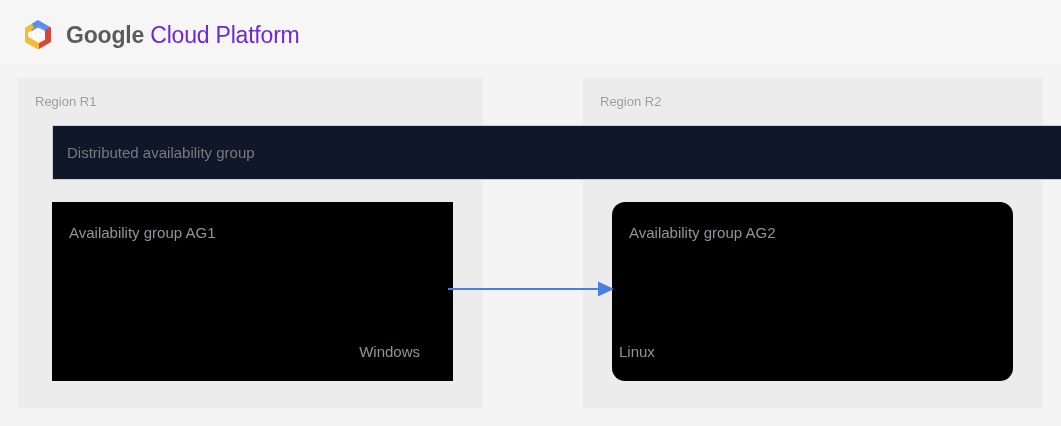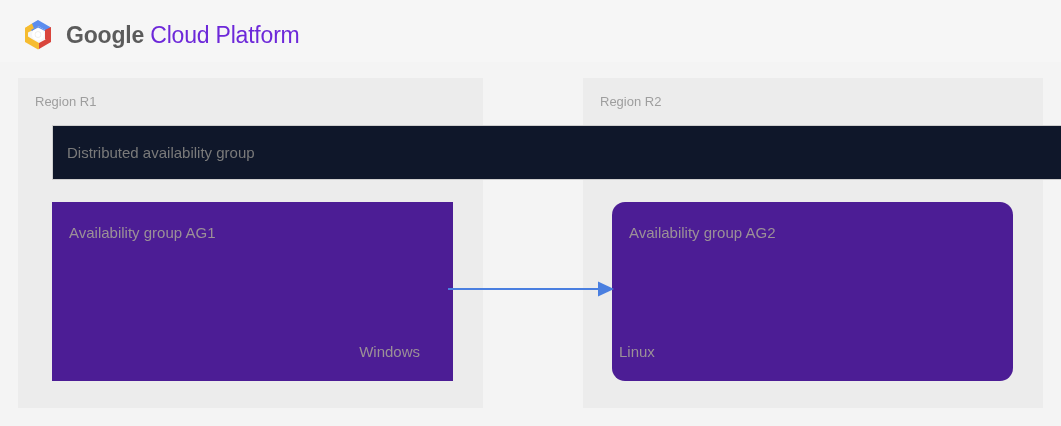--- a/index.html
+++ b/index.html
@@ -114,21 +114,21 @@
     left: 14px;
     top: 18px;
     font-size: 15px;
     color: #7a7a7a;
     white-space: nowrap;
   }
 
   
   .ag-box {
     position: absolute;
-    background: #4c1d95;
+    background: #000000;
   }
   .ag-box-1 {
     left: 52px;
     top: 202px;
     width: 401px;
     height: 179px;
   }
   .ag-box-2 {
     left: 612px;
     top: 202px;

